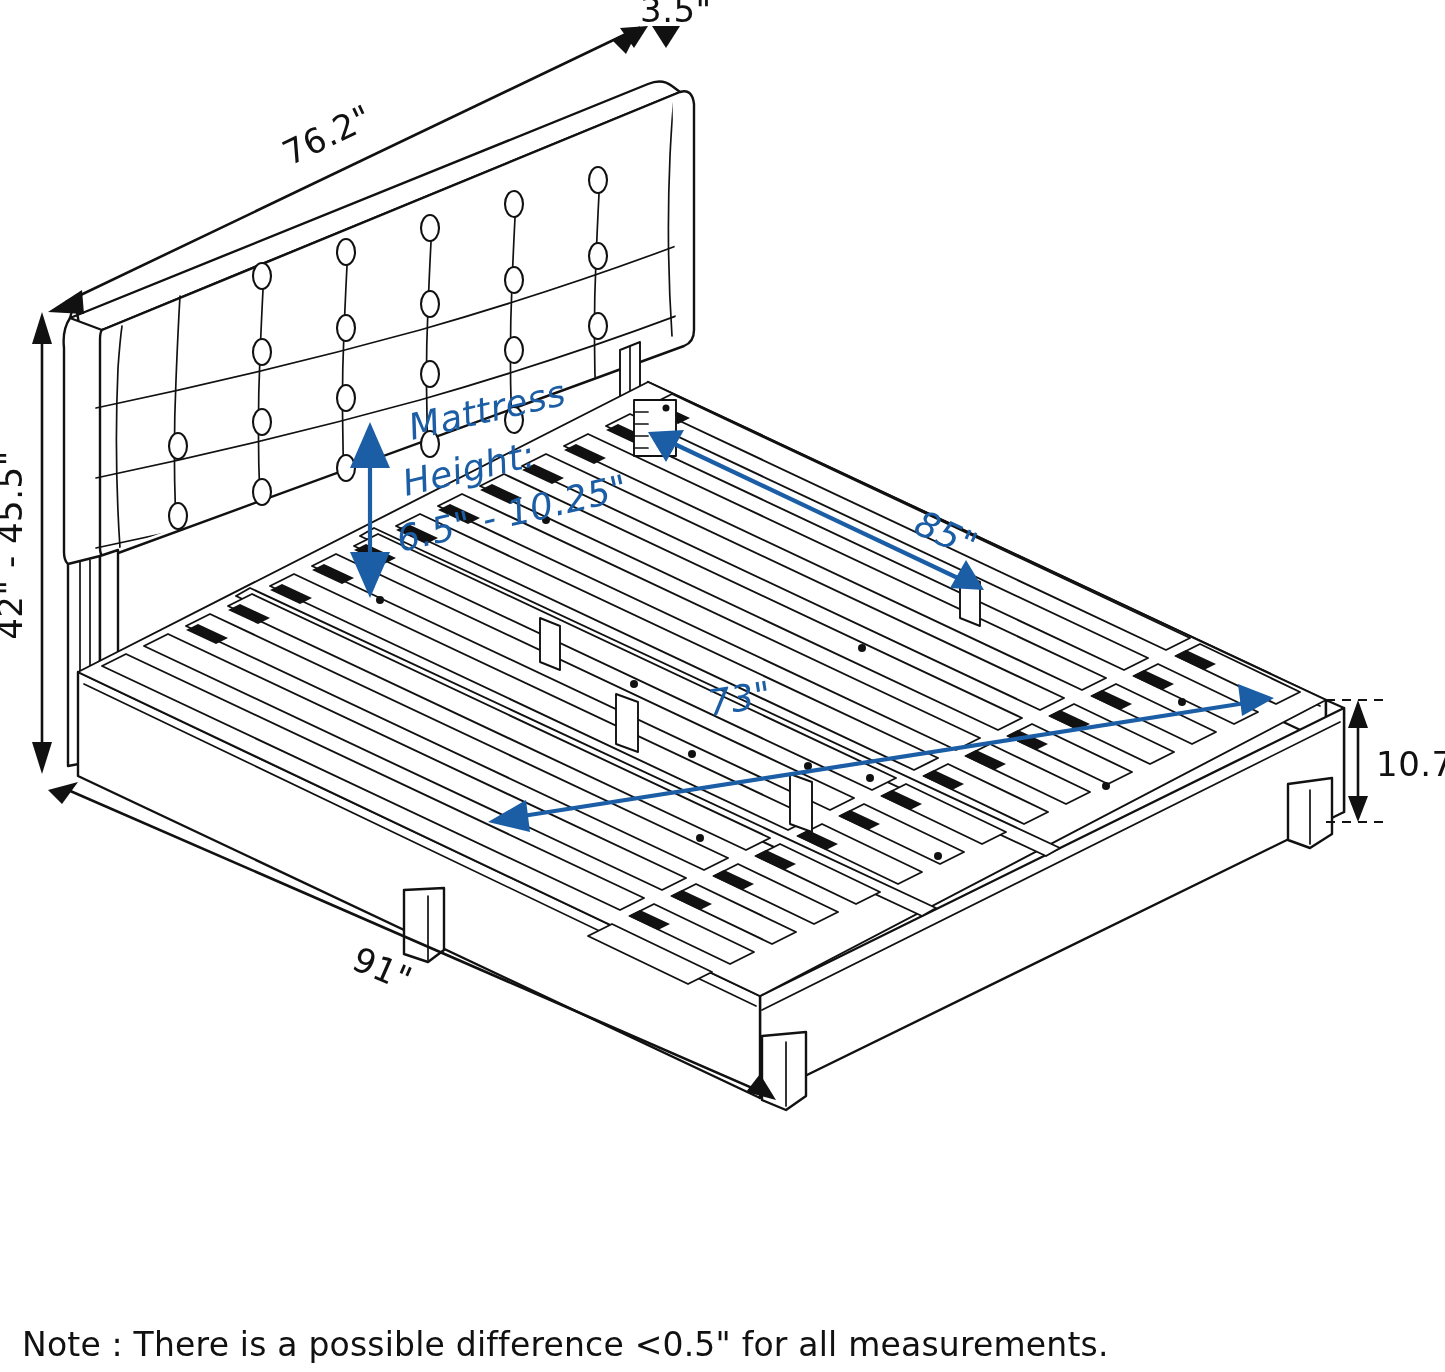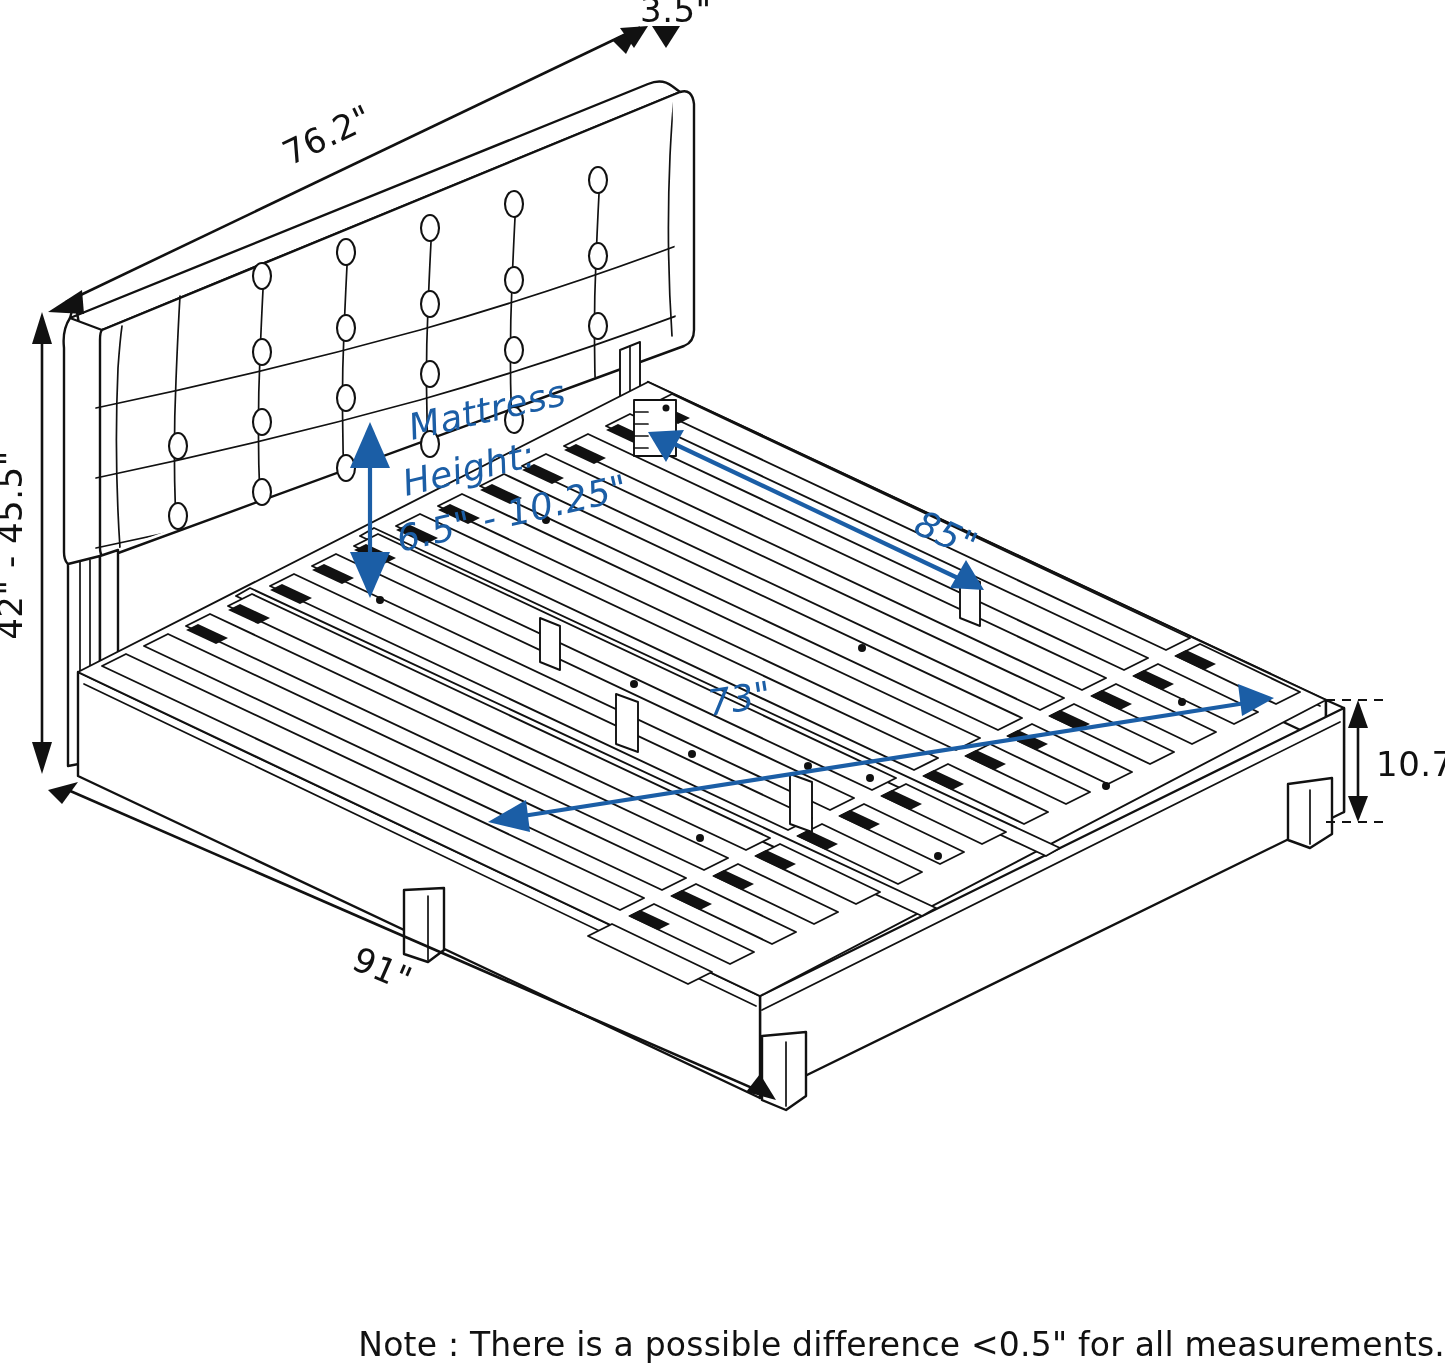--- a/index.html
+++ b/index.html
@@ -38,21 +38,21 @@
     font-family:"DejaVu Sans", sans-serif;
     font-size:36px;
     fill:#1b5ea6;
     font-style:italic;
     letter-spacing:0.5px;
   }
   .note{
     position:absolute;
     left:0;right:0;
     bottom:8px;
-    text-align:right;
+    text-align:left;
     font-family:"DejaVu Sans", sans-serif;
     font-size:33px;
     color:#111;
     letter-spacing:0.2px;
     white-space:nowrap;
     padding-left:22px;
   }
 </style>
 </head>
 <body>

